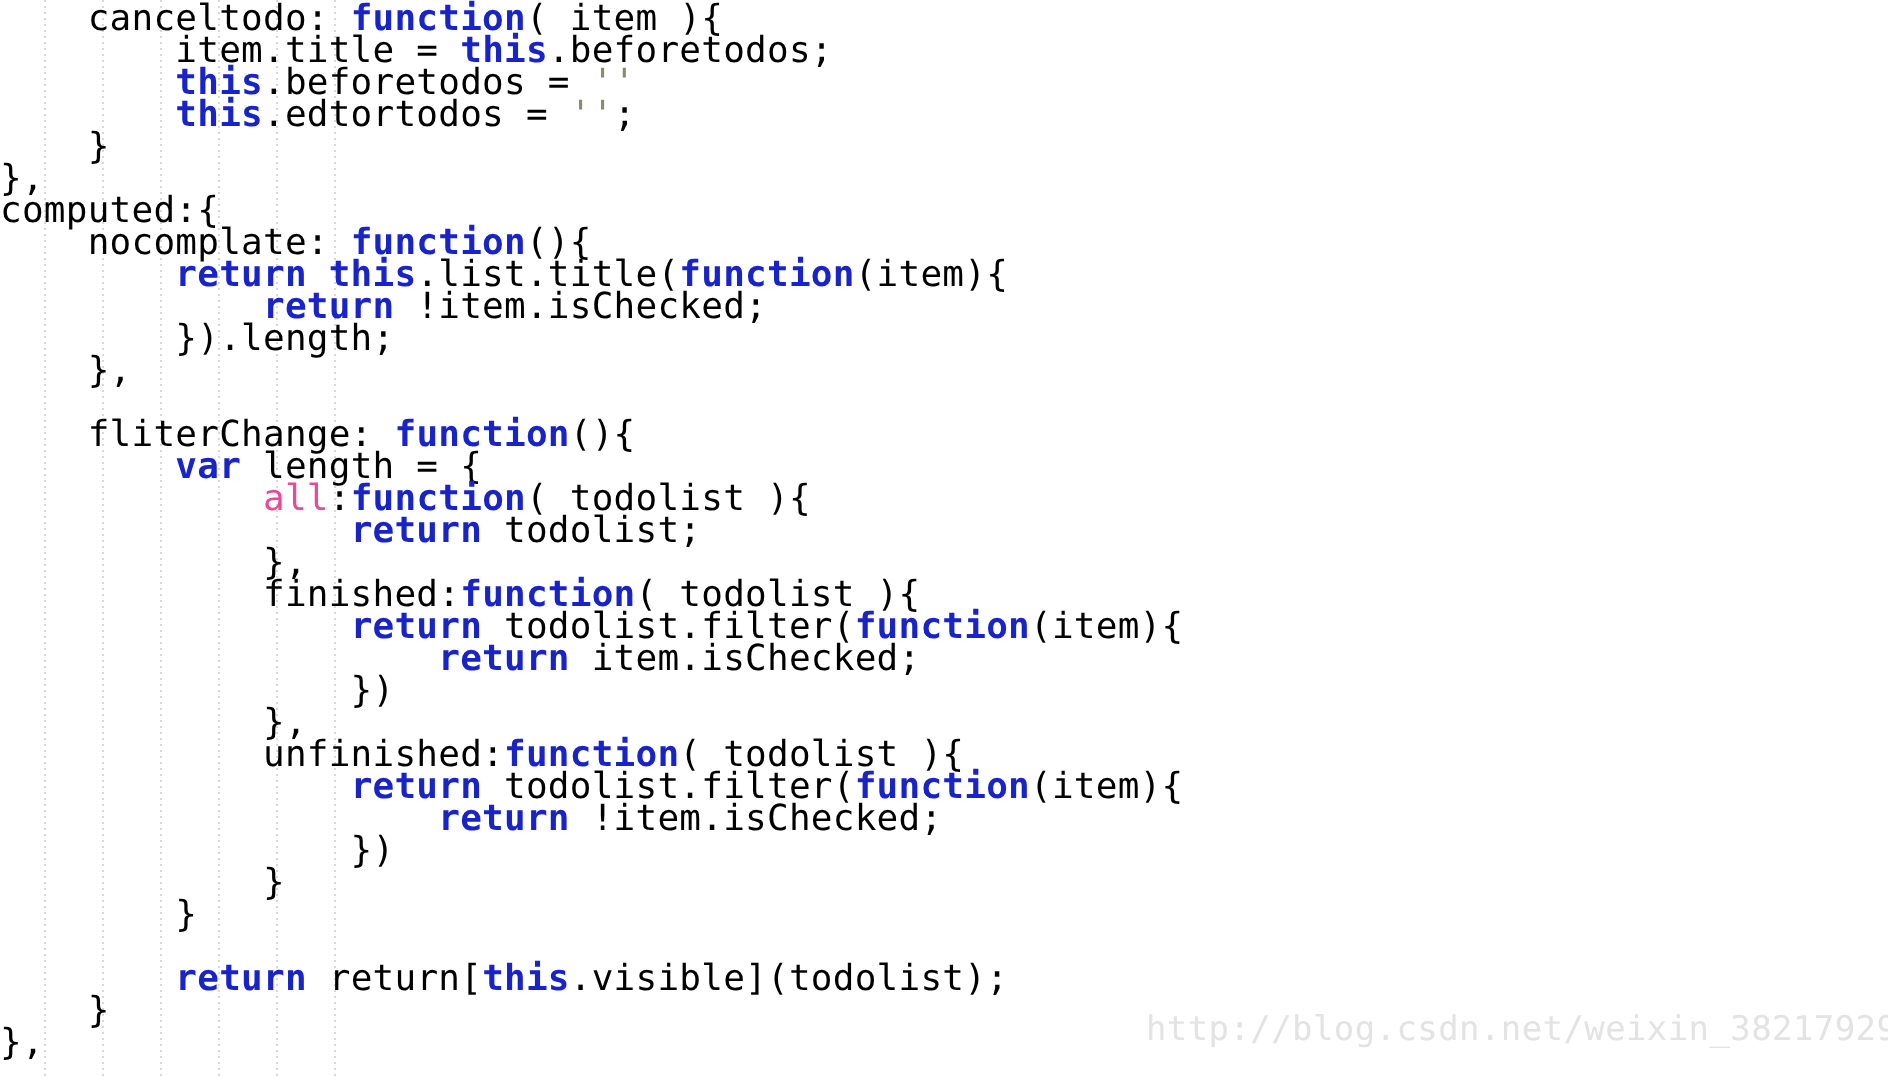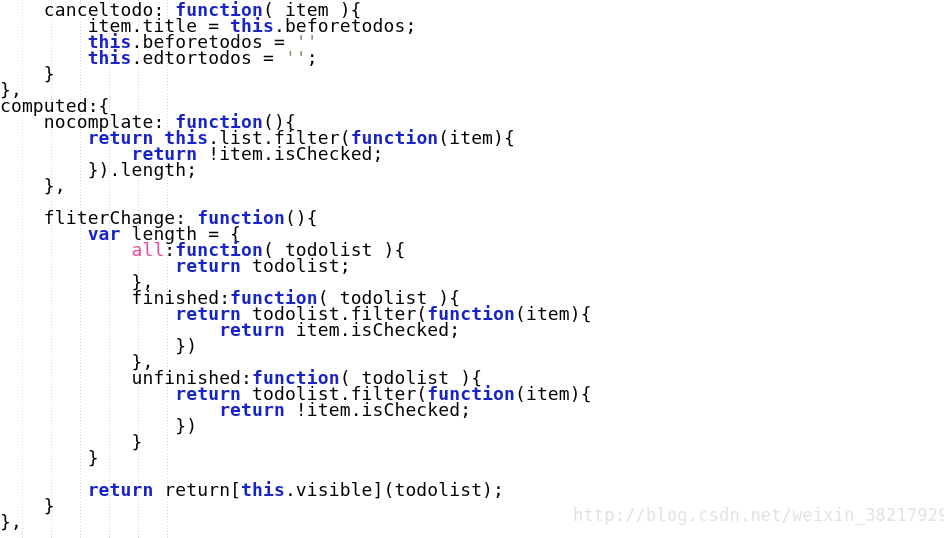--- a/index.html
+++ b/index.html
@@ -96,21 +96,21 @@
 
   <div class="code-area">
       <div class="code-line"><span class="tok-plain">    canceltodo: </span><span class="tok-keyword">function</span><span class="tok-plain">( item ){</span></div>
       <div class="code-line"><span class="tok-plain">        item.title = </span><span class="tok-keyword">this</span><span class="tok-plain">.beforetodos;</span></div>
       <div class="code-line"><span class="tok-plain">        </span><span class="tok-keyword">this</span><span class="tok-plain">.beforetodos = </span><span class="tok-string">''</span></div>
       <div class="code-line"><span class="tok-plain">        </span><span class="tok-keyword">this</span><span class="tok-plain">.edtortodos = </span><span class="tok-string">''</span><span class="tok-plain">;</span></div>
       <div class="code-line"><span class="tok-plain">    }</span></div>
       <div class="code-line"><span class="tok-plain">},</span></div>
       <div class="code-line"><span class="tok-plain">computed:{</span></div>
       <div class="code-line"><span class="tok-plain">    nocomplate: </span><span class="tok-keyword">function</span><span class="tok-plain">(){</span></div>
-      <div class="code-line"><span class="tok-plain">        </span><span class="tok-keyword">return this</span><span class="tok-plain">.list.filter(</span><span class="tok-keyword">function</span><span class="tok-plain">(item){</span></div>
+      <div class="code-line"><span class="tok-plain">        </span><span class="tok-keyword">return this</span><span class="tok-plain">.list.title(</span><span class="tok-keyword">function</span><span class="tok-plain">(item){</span></div>
       <div class="code-line"><span class="tok-plain">            </span><span class="tok-keyword">return</span><span class="tok-plain"> !item.isChecked;</span></div>
       <div class="code-line"><span class="tok-plain">        }).length;</span></div>
       <div class="code-line"><span class="tok-plain">    },</span></div>
       <div class="code-line">&nbsp;</div>
       <div class="code-line"><span class="tok-plain">    fliterChange: </span><span class="tok-keyword">function</span><span class="tok-plain">(){</span></div>
       <div class="code-line"><span class="tok-plain">        </span><span class="tok-keyword">var</span><span class="tok-plain"> length = {</span></div>
       <div class="code-line"><span class="tok-plain">            </span><span class="tok-key">all</span><span class="tok-plain">:</span><span class="tok-keyword">function</span><span class="tok-plain">( todolist ){</span></div>
       <div class="code-line"><span class="tok-plain">                </span><span class="tok-keyword">return</span><span class="tok-plain"> todolist;</span></div>
       <div class="code-line"><span class="tok-plain">            },</span></div>
       <div class="code-line"><span class="tok-plain">            finished:</span><span class="tok-keyword">function</span><span class="tok-plain">( todolist ){</span></div>

